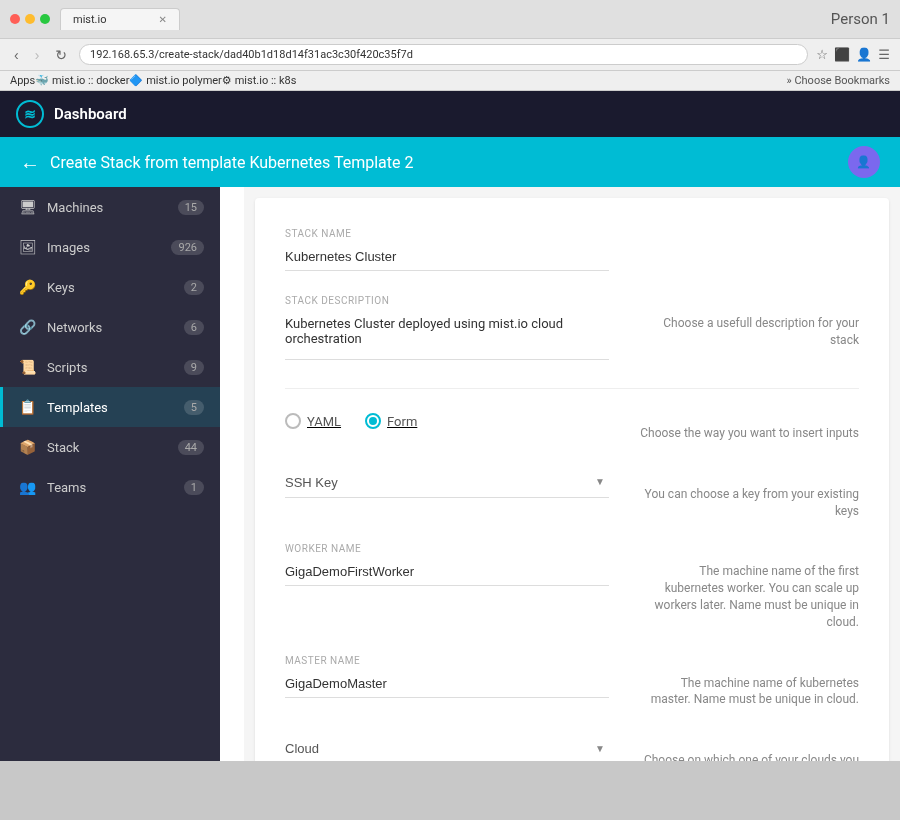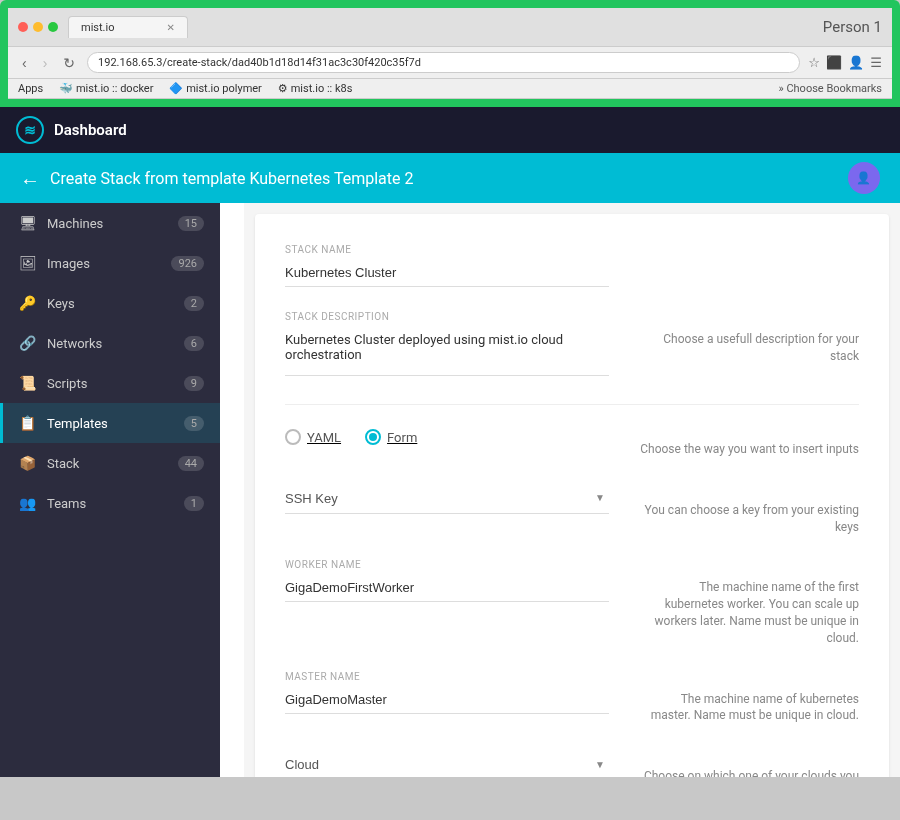--- a/index.html
+++ b/index.html
@@ -8,21 +8,21 @@
       background: #c8c8c8;
       width: 900px;
       height: 820px;
       overflow: hidden;
     }
 
     
     .browser-chrome {
       background: #22c55e;
       border-radius: 6px 6px 0 0;
-      padding: 8px;
+      padding: 0;
     }
     .browser-titlebar {
       display: flex;
       align-items: center;
       padding: 8px 10px;
       background: #e0e0e0;
       border-bottom: 1px solid #ccc;
     }
     .browser-dots {
       display: flex;
@@ -97,21 +97,21 @@
       cursor: pointer;
       color: #666;
       font-size: 13px;
     }
     .bookmarks-bar {
       display: flex;
       align-items: center;
       padding: 3px 10px;
       background: #efefef;
       border-bottom: 1px solid #ccc;
-      gap: 16px;
+      gap: 0;
       font-size: 11px;
       color: #333;
     }
     .bookmark-link {
       display: flex;
       align-items: center;
       gap: 3px;
       color: #333;
       cursor: pointer;
     }

